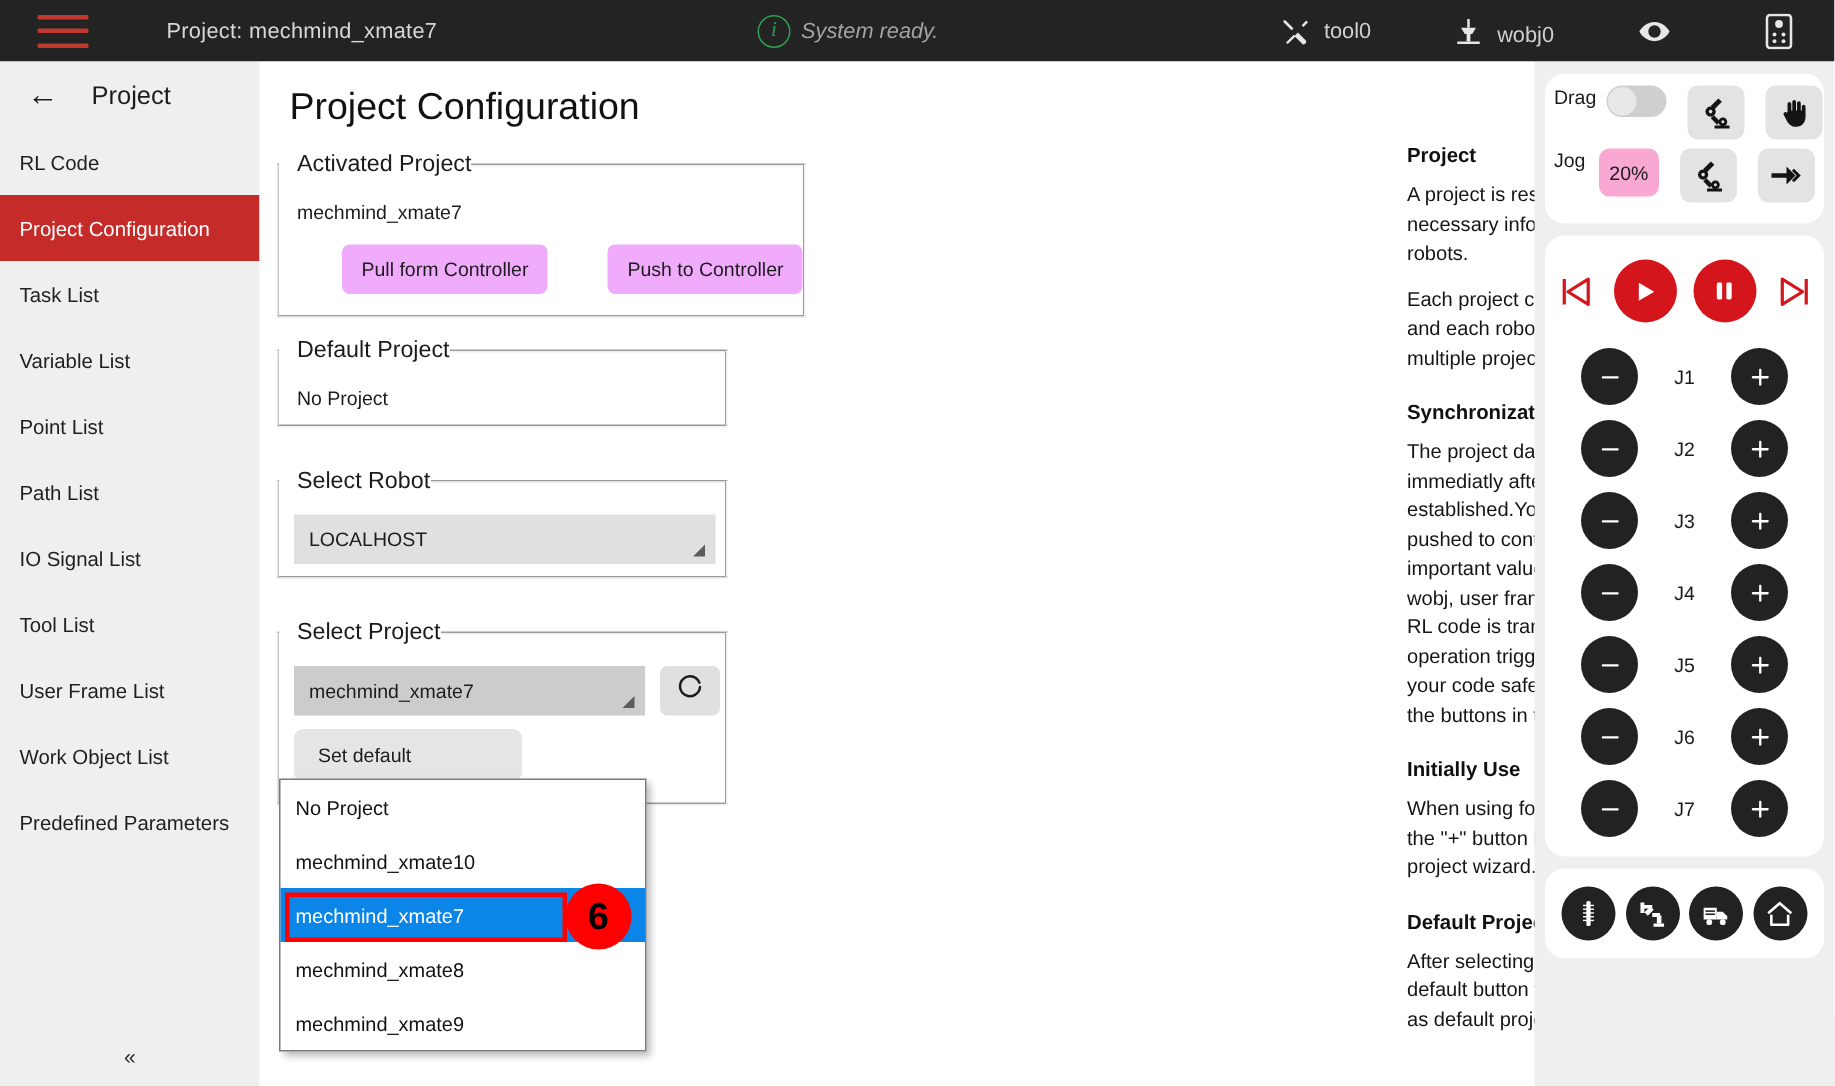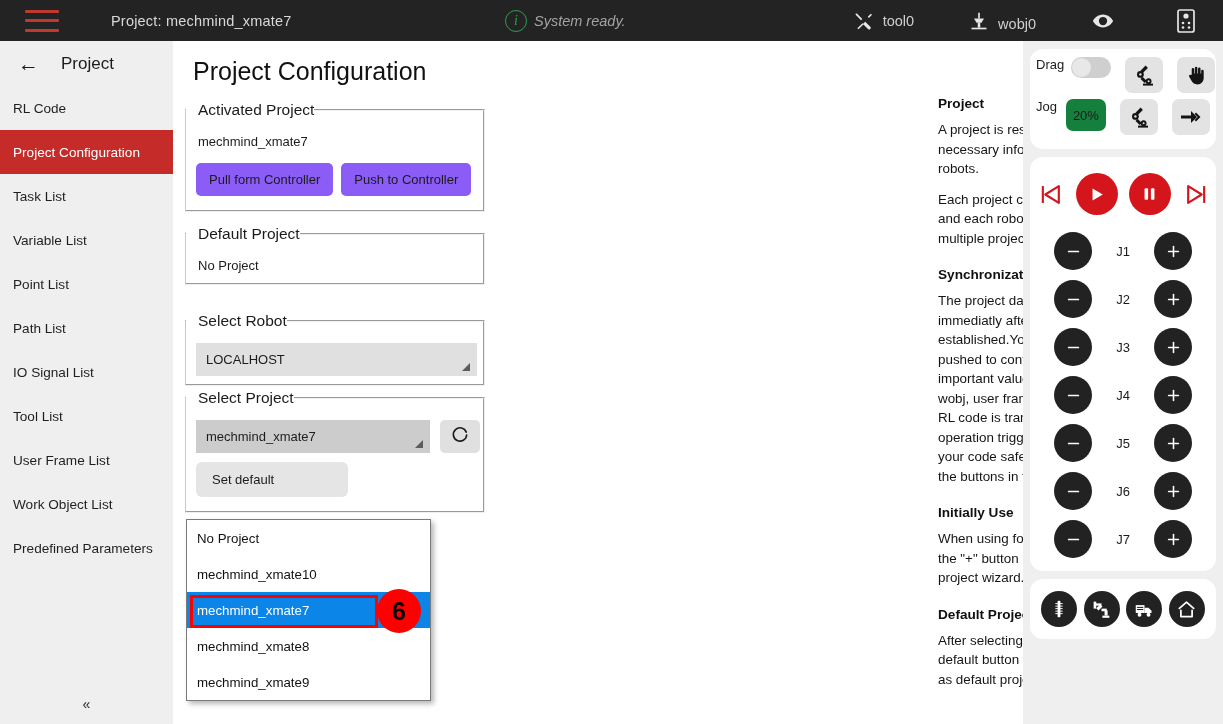--- a/index.html
+++ b/index.html
@@ -97,25 +97,26 @@
   }
   .legend {
     font-size: 15.5px; color: #1b1b1b;
     padding: 0 0 0 12px; line-height: 24px;
   }
   .fs-body { padding-left: 10px; padding-top: 12px; padding-bottom: 14px; }
   .plain-value { font-size: 13px; color: #1c1c1c; padding-left: 2px; }
 
   .btn-row { display: flex; gap: 8px; margin-top: 14px; }
   .btn {
-    background: #8b5cf6; border: none; border-radius: 5px;
+    background: #f0abfc; border: none; border-radius: 5px;
     font-size: 13px; color: #1c1c1c;
     padding: 9px 13px; cursor: pointer;
     font-family: "Liberation Sans", sans-serif;
     white-space: nowrap;
+    margin-left: 32px;
   }
 
   .select-box {
     position: relative;
     height: 33px; background: #e0e0e0;
     display: flex; align-items: center;
     padding-left: 10px;
     font-size: 13px; color: #1c1c1c;
     cursor: pointer;
     width: 281px;
@@ -211,21 +212,21 @@
   .jog-label { width: 34px; font-size: 13px; color: #1b1b1b; }
   .toggle {
     width: 40px; height: 21px; border-radius: 11px; background: #cfcfcf;
     position: relative; cursor: pointer; flex: none; margin: 0 7px 0 0;
   }
   .toggle::after {
     content:''; position:absolute; left: 1px; top: 1px;
     width: 19px; height: 19px; border-radius: 50%; background: #e8e8e8;
   }
   .speed-chip {
-    width: 60px; height: 32px; background: #15803d; border-radius: 7px;
+    width: 60px; height: 32px; background: #f9a8d4; border-radius: 7px;
     display:flex; align-items:center; justify-content:center;
     font-size: 13px; color: #1b1b1b; cursor: pointer; margin-right: 7px;
   }
   .icon-btn {
     width: 38px; height: 36px; background: #e3e3e3; border-radius: 7px;
     display:flex; align-items:center; justify-content:center; cursor: pointer;
     flex: none;
   }
   .icon-btn + .icon-btn { margin-left: 7px; }
 
@@ -368,21 +369,21 @@
       <fieldset class="fieldset" style="margin-top:24px;">
         <legend class="legend">Select Robot</legend>
         <div class="fs-body" style="padding-top:10px;padding-bottom:8px;">
           <div class="select-box">
             <span>LOCALHOST</span>
             <span class="sel-caret"></span>
           </div>
         </div>
       </fieldset>
 
-      <fieldset class="fieldset" style="">
+      <fieldset class="fieldset" style="margin-top:24px;">
         <legend class="legend">Select Project</legend>
         <div class="fs-body" style="padding-top:10px;">
           <div class="row-inline">
             <div class="select-box open" style="width:234px;">
               <span>mechmind_xmate7</span>
               <span class="sel-caret"></span>
             </div>
             <div class="refresh-btn">
               <span>
                 <svg width="20" height="20" viewBox="0 0 24 24" fill="none" stroke="#1c1c1c" stroke-width="2">

